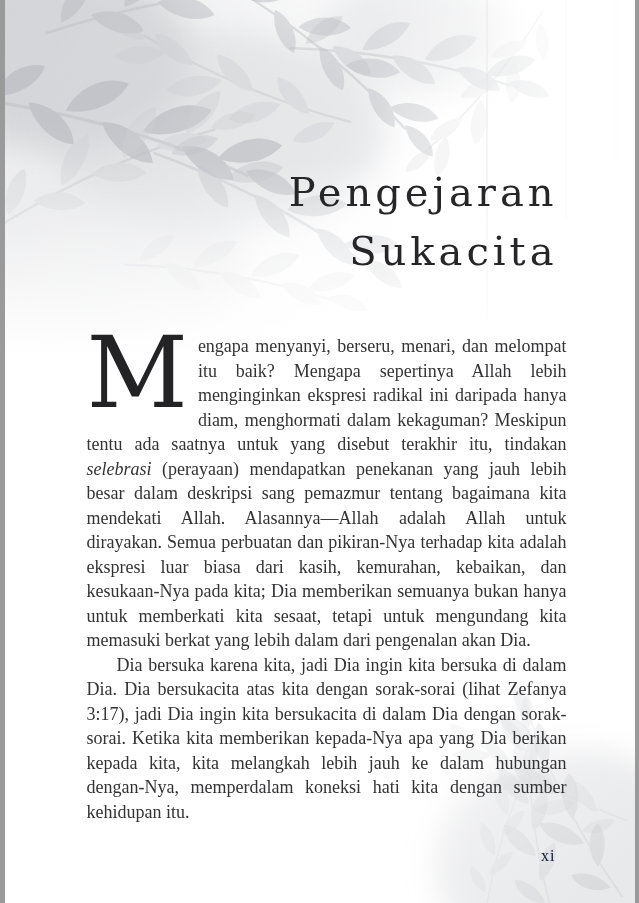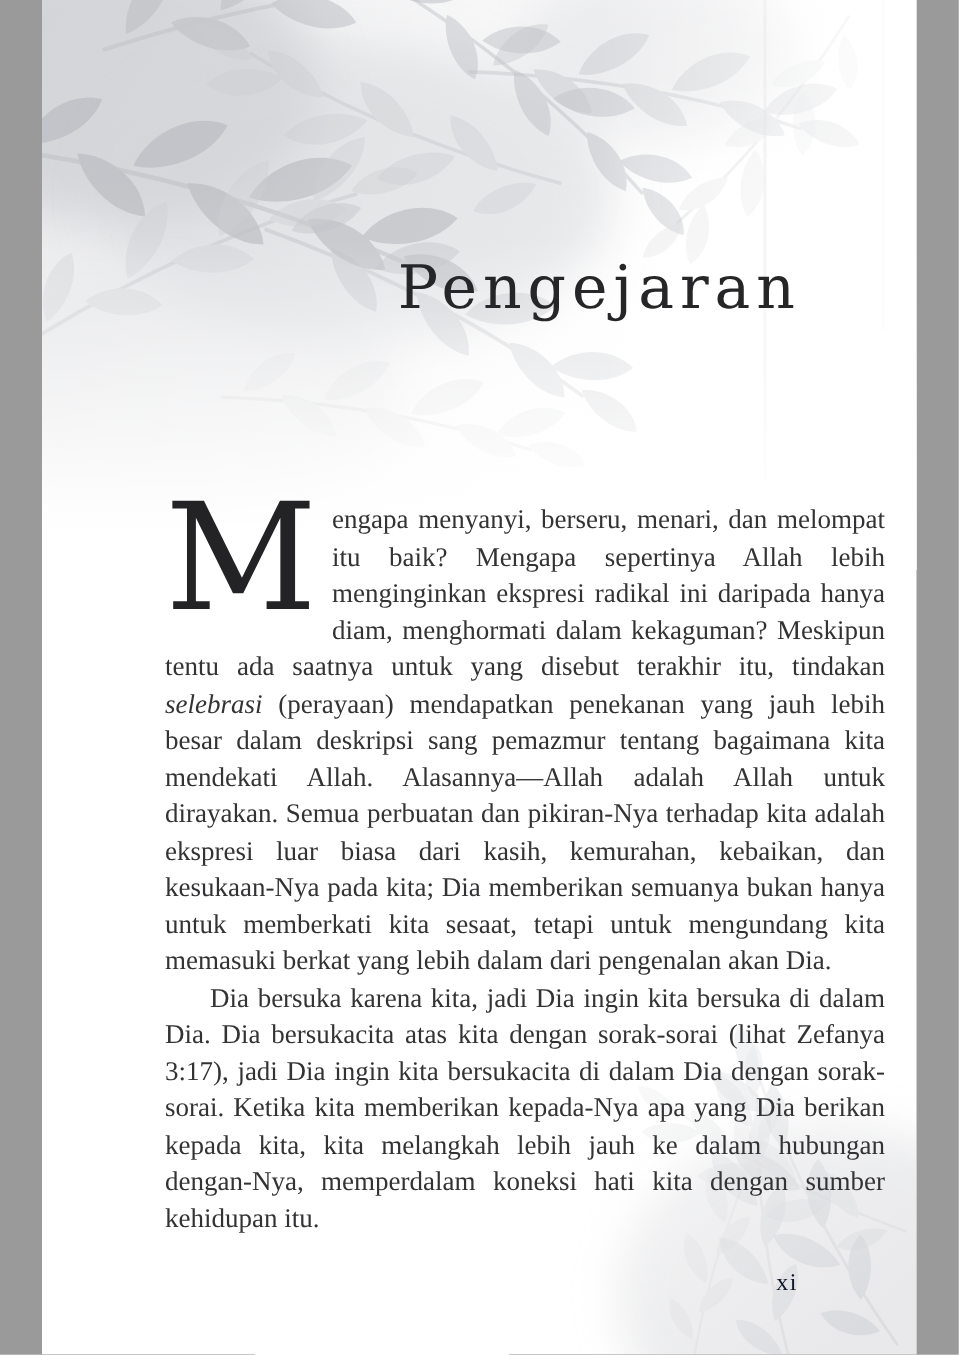--- a/index.html
+++ b/index.html
@@ -1,17 +1,17 @@
 <!DOCTYPE html>
 <html><head>
 <meta charset="utf-8">
 <style>
   html,body{margin:0;padding:0;background:#9a9a9a;}
   .page{
-    position:relative;width:583px;height:903px;margin:0 auto;
+    position:relative;width:630px;height:903px;margin:0 auto;
     background:#ffffff;overflow:hidden;
     font-family:"Liberation Serif", serif;
   }
   
   .bg-top{
     position:absolute;left:0;top:0;width:639px;height:370px;z-index:0;
     background:
       linear-gradient(115deg, rgba(182,184,190,0.30) 0%, rgba(214,215,219,0.18) 38%, rgba(255,255,255,0) 62%);
   }
   .bg-top svg{display:block;width:639px;height:370px;}
@@ -124,20 +124,21 @@
       <use href="#br2" transform="translate(255 245) rotate(-115) scale(1.35)" fill="#c6c8cc" opacity="0.42"></use>
       <use href="#br2" transform="translate(185 262) rotate(-95) scale(1.25)" fill="#cbcdd1" opacity="0.38"></use>
       <use href="#br2" transform="translate(262 170) rotate(-150) scale(1.15)" fill="#cfd1d4" opacity="0.33"></use>
       <use href="#br2" transform="translate(120 250) rotate(-70) scale(1.0)" fill="#d4d5d8" opacity="0.3"></use>
       <rect width="270" height="250" fill="url(#fadeBR)"></rect>
     </svg>
   </div>
 
   <header class="chapter-title">
     <div>Pengejaran</div>
+    <div>Sukacita</div>
   </header>
 
   <main class="body-text">
     <p>
       <span class="dropcap">M</span><span>engapa menyanyi, berseru, menari, dan melompat itu baik? Mengapa sepertinya Allah lebih menginginkan ekspresi radikal ini daripada hanya diam, menghormati dalam kekaguman? Meskipun tentu ada saatnya untuk yang disebut terakhir itu, tindakan </span><em>selebrasi</em><span> (perayaan) mendapatkan penekanan yang jauh lebih besar dalam deskripsi sang pemazmur tentang bagaimana kita mendekati Allah. Alasannya—Allah adalah Allah untuk dirayakan. Semua perbuatan dan pikiran-Nya terhadap kita adalah ekspresi luar biasa dari kasih, kemurahan, kebaikan, dan kesukaan-Nya pada kita; Dia memberikan semuanya bukan hanya untuk memberkati kita sesaat, tetapi untuk mengundang kita memasuki berkat yang lebih dalam dari pengenalan akan Dia.</span>
     </p>
     <p class="indent">Dia bersuka karena kita, jadi Dia ingin kita bersuka di dalam Dia. Dia bersukacita atas kita dengan sorak-sorai (lihat Zefanya 3:17), jadi Dia ingin kita bersukacita di dalam Dia dengan sorak-sorai. Ketika kita memberikan kepada-Nya apa yang Dia berikan kepada kita, kita melangkah lebih jauh ke dalam hubungan dengan-Nya, memperdalam koneksi hati kita dengan sumber kehidupan itu.</p>
   </main>
 
   <div class="folio">xi</div>

